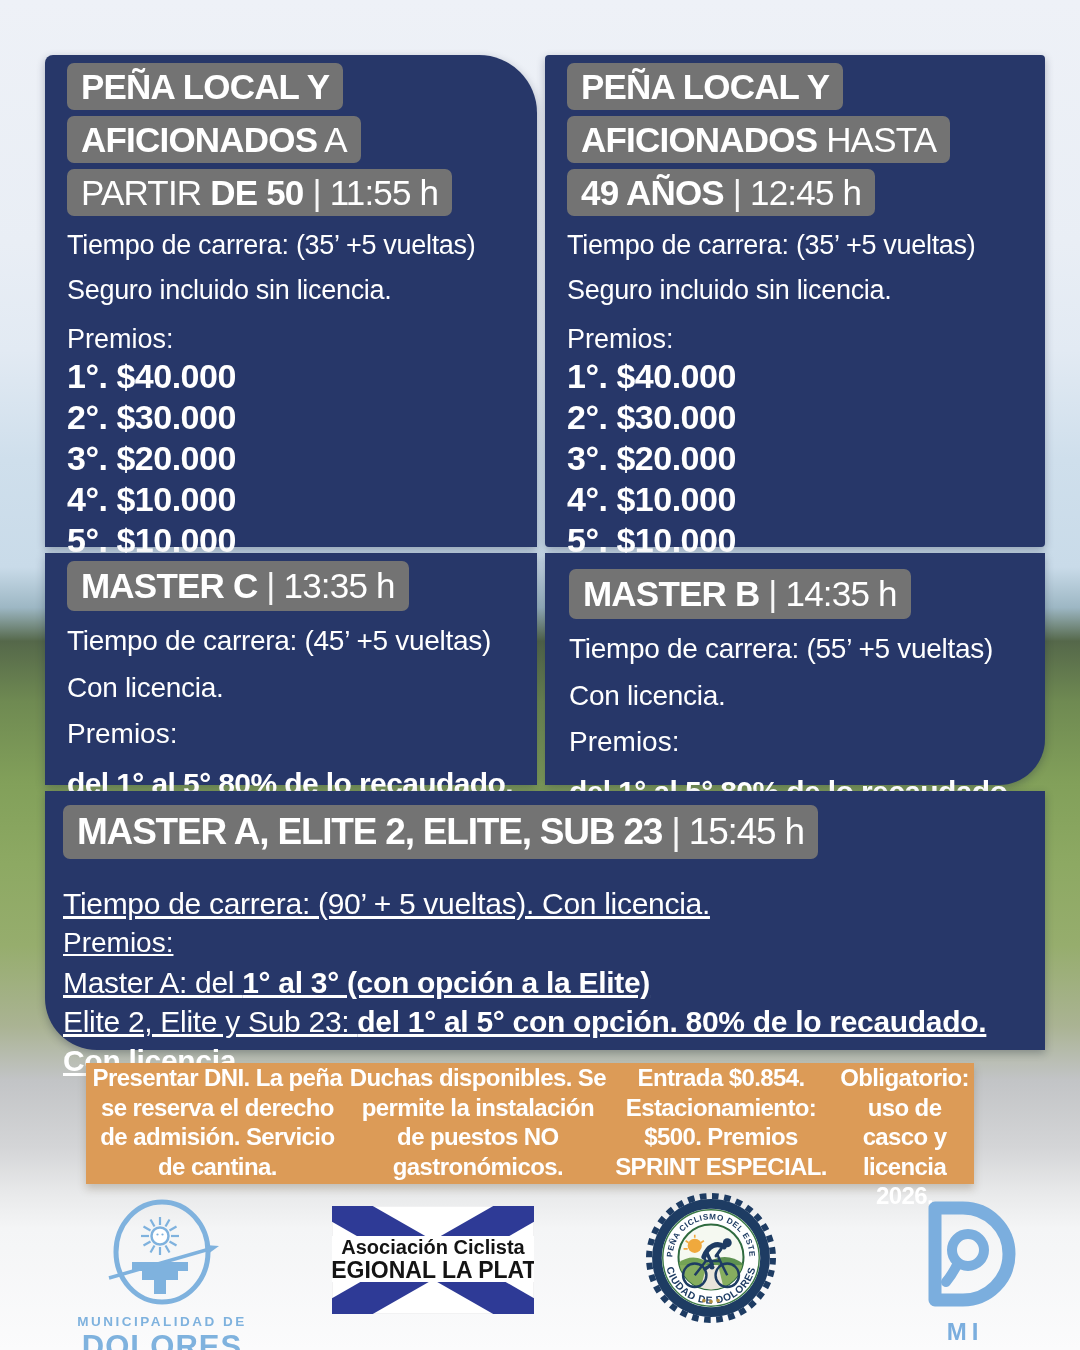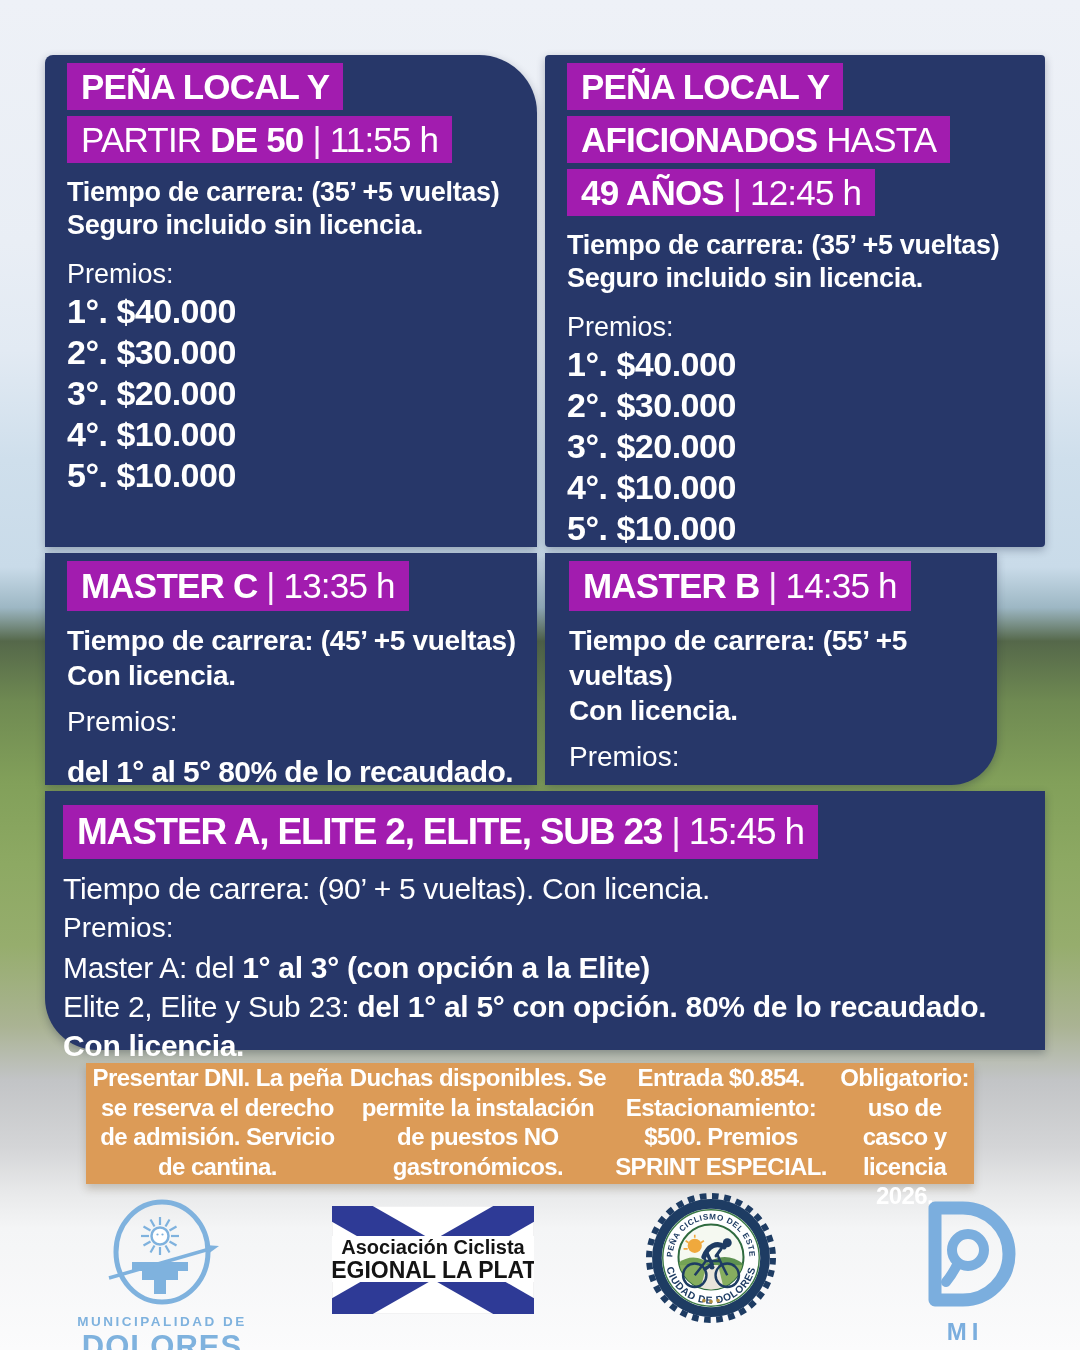--- a/index.html
+++ b/index.html
@@ -14,38 +14,38 @@
       #82a05a 58%, #8da963 64%, #96ad6d 70%,
       #aab393 76%,
       #c2c4c6 80%, #d4d5d7 85%, #e9eaeb 88.5%,
       #f4f5f6 91%, #fbfbfc 100%);
   }
   
   .card{position:absolute;background:#273769;color:#fff;box-shadow:0 3px 9px rgba(20,30,60,.30);}
   .card-a{left:45px;top:55px;width:492px;height:492px;border-radius:8px 58px 0 0;padding:8px 0 0 22px;box-sizing:border-box;}
   .card-b{left:545px;top:55px;width:500px;height:492px;border-radius:4px;padding:8px 0 0 22px;box-sizing:border-box;}
   .card-c{left:45px;top:553px;width:492px;height:232px;padding:8px 0 0 22px;box-sizing:border-box;}
-  .card-d{left:545px;top:553px;width:452px;height:232px;border-radius:0 0 46px 0;padding:8px 0 0 24px;box-sizing:border-box;}
+  .card-d{left:545px;top:553px;width:500px;height:232px;border-radius:0 0 46px 0;padding:16px 0 0 24px;box-sizing:border-box;}
   .card-e{left:45px;top:791px;width:1000px;height:259px;border-radius:0 0 0 52px;padding:14px 16px 0 18px;box-sizing:border-box;}
   .bar-line{margin:0 0 6px 0;}
-  .bar{display:inline-block;background:#a21caf;padding:0 14px;line-height:47px;font-size:35px;letter-spacing:-0.8px;white-space:nowrap;color:#fff;}
+  .bar{display:inline-block;background:#737373;padding:0 14px;line-height:47px;font-size:35px;letter-spacing:-0.8px;white-space:nowrap;color:#fff;border-radius:7px;}
   .bar .b{font-weight:700;}
   .bar .r{font-weight:400;}
   .bar .sep{font-weight:400;opacity:.95;}
   .mid-bar{line-height:50px;font-size:35px;}
   .big-bar{line-height:54px;font-size:37px;letter-spacing:-1.2px;}
   .body{margin-top:13px;}
-  .t-line{font-size:27px;line-height:33px;letter-spacing:-0.3px;font-weight:700;}
+  .t-line{font-size:27px;line-height:33px;letter-spacing:-0.3px;font-weight:400;margin-top:12px;}
   .premios-label{margin-top:15px;font-size:27px;line-height:34px;font-weight:400;}
   .prize{font-size:34px;font-weight:700;line-height:41px;letter-spacing:-0.5px;}
   .prize-wide{font-size:30px;font-weight:700;line-height:38px;letter-spacing:-0.6px;margin-top:14px;}
   .mid-body{margin-top:12px;}
   .mid-body .t-line{font-size:28px;line-height:35px;}
   .mid-body .premios-label{margin-top:12px;font-size:28px;}
-  .e-body{margin-top:10px;width:940px;}
+  .e-body{margin-top:25px;width:940px;text-decoration:underline;}
   .e-line{font-size:30px;line-height:39px;letter-spacing:-0.3px;font-weight:400;}
   .e-line .b{font-weight:700;}
   .e-premios{font-size:28px;line-height:40px;font-weight:400;}
   
   .banner{
     position:absolute;left:86px;top:1063px;width:888px;height:121px;background:#dc9b57;
     color:#fff;text-align:center;display:flex;justify-content:center;
     box-shadow:0 5px 8px rgba(90,70,40,.25);
   }
   .banner-line{font-size:24px;line-height:29.5px;font-weight:700;letter-spacing:-0.6px;}
@@ -60,20 +60,23 @@
   .milugar-label{font-size:24px;font-weight:700;letter-spacing:5px;margin-top:2px;}
 </style>
 </head>
 <body>
 
 <div class="poster">
 
   <section class="card card-a">
     <div class="bar-line">
       <span class="bar"><span class="b">PEÑA LOCAL Y</span></span>
+    </div>
+    <div class="bar-line">
+      <span class="bar"><span class="b">AFICIONADOS</span><span class="r"> A</span></span>
     </div>
     <div class="bar-line">
       <span class="bar"><span class="r">PARTIR </span><span class="b">DE 50</span><span class="sep"> | </span><span class="r">11:55 h</span></span>
     </div>
     <div class="body">
       <div class="t-line">Tiempo de carrera: (35’ +5 vueltas)</div>
       <div class="t-line">Seguro incluido sin licencia.</div>
       <div class="premios-label">Premios:</div>
       <div class="prize">1°. $40.000</div>
       <div class="prize">2°. $30.000</div>

